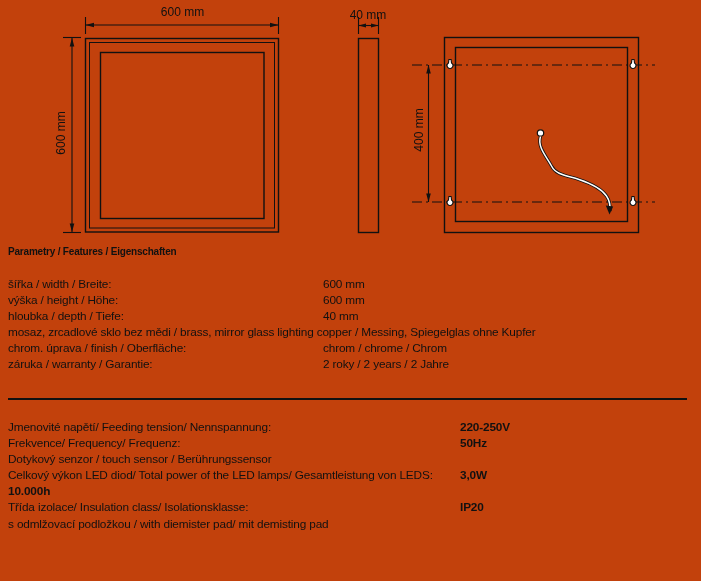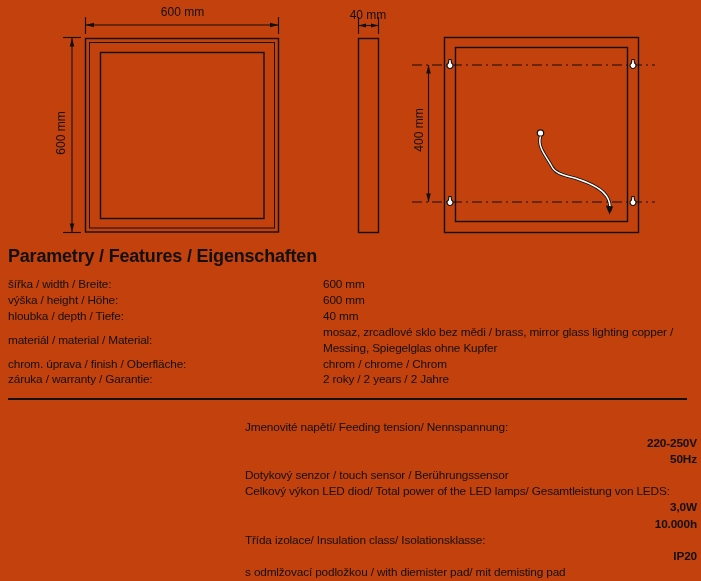--- a/index.html
+++ b/index.html
@@ -1,30 +1,30 @@
 <!DOCTYPE html>
 <html><head>
 <meta charset="utf-8">
 <style>
   html,body{margin:0;padding:0;background:#fff;}
   .page{position:relative;width:701px;height:581px;background:#c2410c;
         font-family:"Liberation Sans",sans-serif;color:#111;overflow:hidden;padding-left:28px;}
   .drawings{position:absolute;left:0;top:0;}
   .dimlabel{position:absolute;font-size:12px;color:#111;text-align:center;white-space:nowrap;}
   .vert{transform:rotate(-90deg);}
-  .heading{position:absolute;left:8px;top:246px;font-size:18px;font-weight:bold;letter-spacing:-0.2px;}
+  .heading{position:absolute;left:8px;top:246px;font-size:10px;font-weight:bold;letter-spacing:-0.2px;}
   .features{position:absolute;left:8px;top:277px;width:689px;font-size:11.8px;
             letter-spacing:-0.15px;line-height:15.9px;}
-  .frow{display:flex;align-items:center;}
+  .frow{display:flex;align-items:flex-end;}
   .flabel{width:315px;flex:none;white-space:nowrap;}
   .fvalue{flex:1;}
   .divider{position:absolute;left:8px;top:398px;width:679px;height:2px;background:#111;}
   .electrical{position:absolute;left:8px;top:419px;width:689px;font-size:11.8px;
               letter-spacing:-0.15px;line-height:16.1px;}
-  .erow{display:flex;align-items:flex-end;flex-direction:column;}
+  .erow{display:flex;align-items:flex-end;}
   .elabel{width:452px;flex:none;white-space:nowrap;}
   .evalue{flex:1;font-weight:bold;}
   .ce-wrap{display:inline-block;height:16px;}
 </style>
 </head>
 <body>
 
 <div class="page">
 
   <svg class="drawings" width="701" height="245" viewBox="0 0 701 245">
@@ -110,41 +110,41 @@
     </div>
     <div class="frow">
       <span class="flabel">výška / height / Höhe:</span>
       <span class="fvalue">600 mm</span>
     </div>
     <div class="frow">
       <span class="flabel">hloubka / depth / Tiefe:</span>
       <span class="fvalue">40 mm</span>
     </div>
     <div class="frow">
-      <span class="flabel">materiál / material / Material:</span>
       <span class="fvalue">mosaz, zrcadlové sklo bez mědi / brass, mirror glass lighting copper / Messing, Spiegelglas ohne Kupfer</span>
     </div>
     <div class="frow">
       <span class="flabel">chrom. úprava / finish / Oberfläche:</span>
       <span class="fvalue">chrom / chrome / Chrom</span>
     </div>
     <div class="frow">
       <span class="flabel">záruka / warranty / Garantie:</span>
       <span class="fvalue">2 roky / 2 years / 2 Jahre</span>
     </div>
   </div>
 
   <div class="divider"></div>
 
   <div class="electrical">
     <div class="erow">
       <span class="elabel">Jmenovité napětí/ Feeding tension/ Nennspannung:</span>
       <span class="evalue">220-250V</span>
     </div>
     <div class="erow">
+      <span class="elabel">Frekvence/ Frequency/ Frequenz:</span>
       <span class="evalue">50Hz</span>
     </div>
     <div class="erow">
       <span class="elabel">Dotykový senzor / touch sensor / Berührungssensor</span>
       <span class="evalue"></span>
     </div>
     <div class="erow">
       <span class="elabel">Celkový výkon LED diod/ Total power of the LED lamps/ Gesamtleistung von LEDS:</span>
       <span class="evalue">3,0W</span>
     </div>

